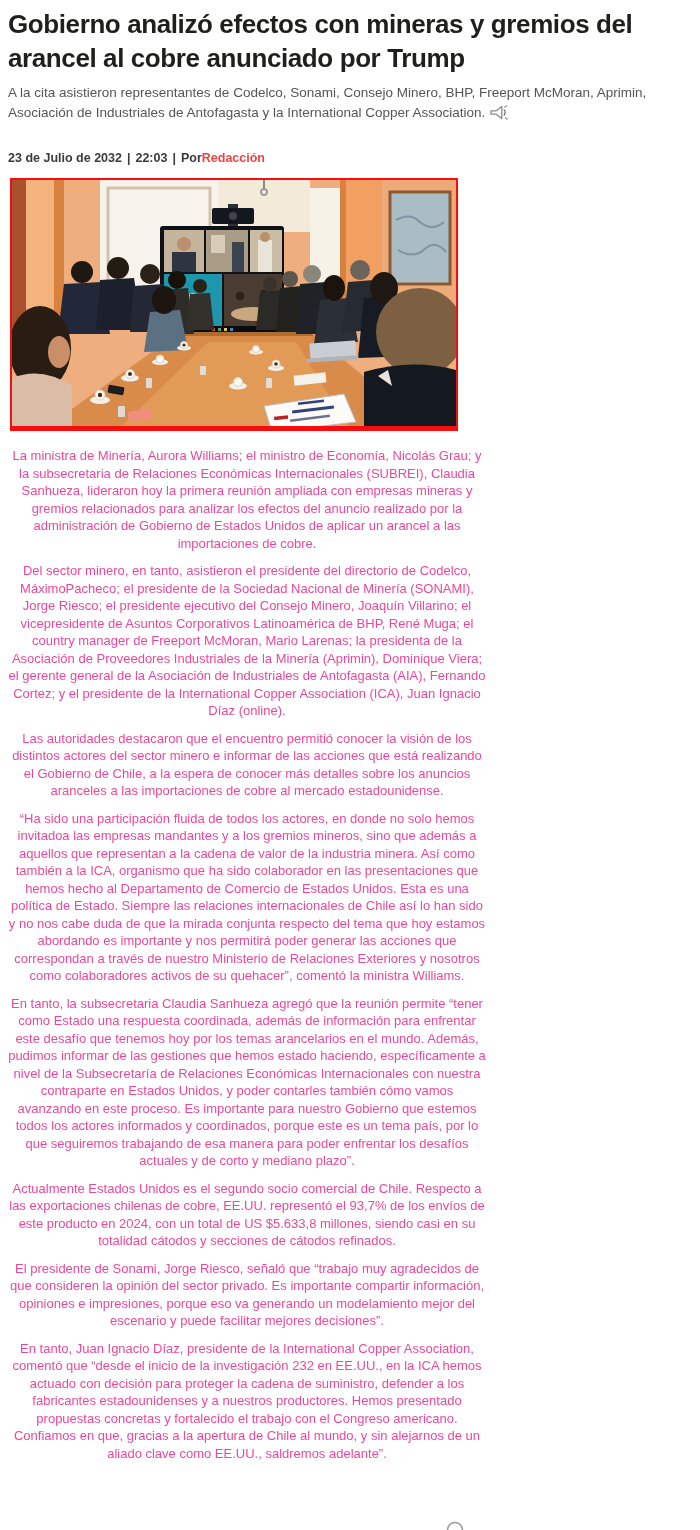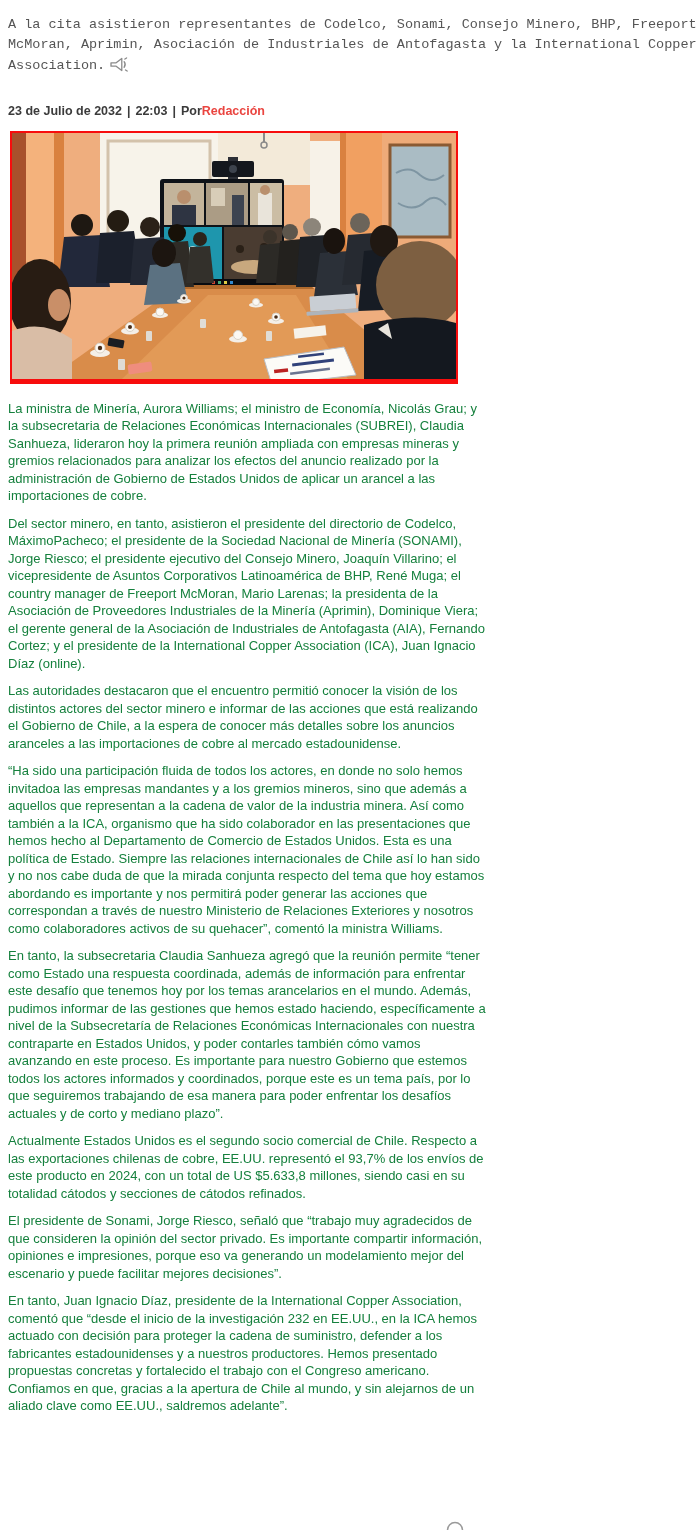--- a/index.html
+++ b/index.html
@@ -10,45 +10,46 @@
   }
   .page { padding:8px 0 0 8px; }
 
   .title {
     margin:0; width:692px;
     font-size:26px; line-height:1.3; font-weight:700;
     color:#1f1f1d; letter-spacing:-0.4px;
   }
   .subtitle {
     margin:7px 0 0; width:690px;
-    font-size:13.5px; line-height:1.5; color:#555555;font-family:Liberation Mono, monospace;
+    font-size:13.5px; line-height:1.5; color:#555555;
   }
   .listen-btn { display:inline-block; vertical-align:-3px; margin-left:4px; cursor:pointer; }
 
   .meta { margin-top:25px; font-size:12.5px; font-weight:700; color:#3b3b3b; }
   .meta .sep { margin:0 5px; font-weight:700; }
   .meta .author { color:#ea4540; text-decoration:none; cursor:pointer; margin-left:0; }
 
   figure.photo {
     margin:13px 0 0 2px; padding:0; width:444px; line-height:0;
     border:2px solid #f70d0d; border-bottom-width:5px; background:#f2b688;
   }
 
   .body-col { margin-top:16px; width:478px; }
   .body-col p {
-    margin:0 0 10px; font-size:13px; line-height:17.5px; color:#15803d;
+    margin:0 0 10px; font-size:13px; line-height:17.5px; color:#ec4899;text-align:center;
   }
 
   .bottom-icon { position:absolute; left:446px; top:1521px; cursor:pointer; }
 </style>
 </head>
 <body>
 
 <div class="page">
 
+  <h1 class="title">Gobierno analizó efectos con mineras y gremios del arancel al cobre anunciado por Trump</h1>
 
   <p class="subtitle"><span>A la cita asistieron representantes de Codelco, Sonami, Consejo Minero, BHP, Freeport McMoran, Aprimin, Asociación de Industriales de Antofagasta y la International Copper Association.</span><span class="listen-btn"><svg width="19" height="15" viewBox="0 0 20 16">
         <g fill="none" stroke="#8b8b8b" stroke-width="1.4" stroke-linejoin="round" stroke-linecap="round">
           <path d="M2 6.2 L7.5 6.2 L13.5 1.5 L13.5 14.5 L7.5 9.8 L2 9.8 Z"></path>
           <path d="M16 5 Q18.3 8 16 11"></path>
           <path d="M16.8 2.2 L18.6 1"></path>
           <path d="M17.5 13.8 L19.2 15"></path>
         </g>
       </svg></span></p>
 

